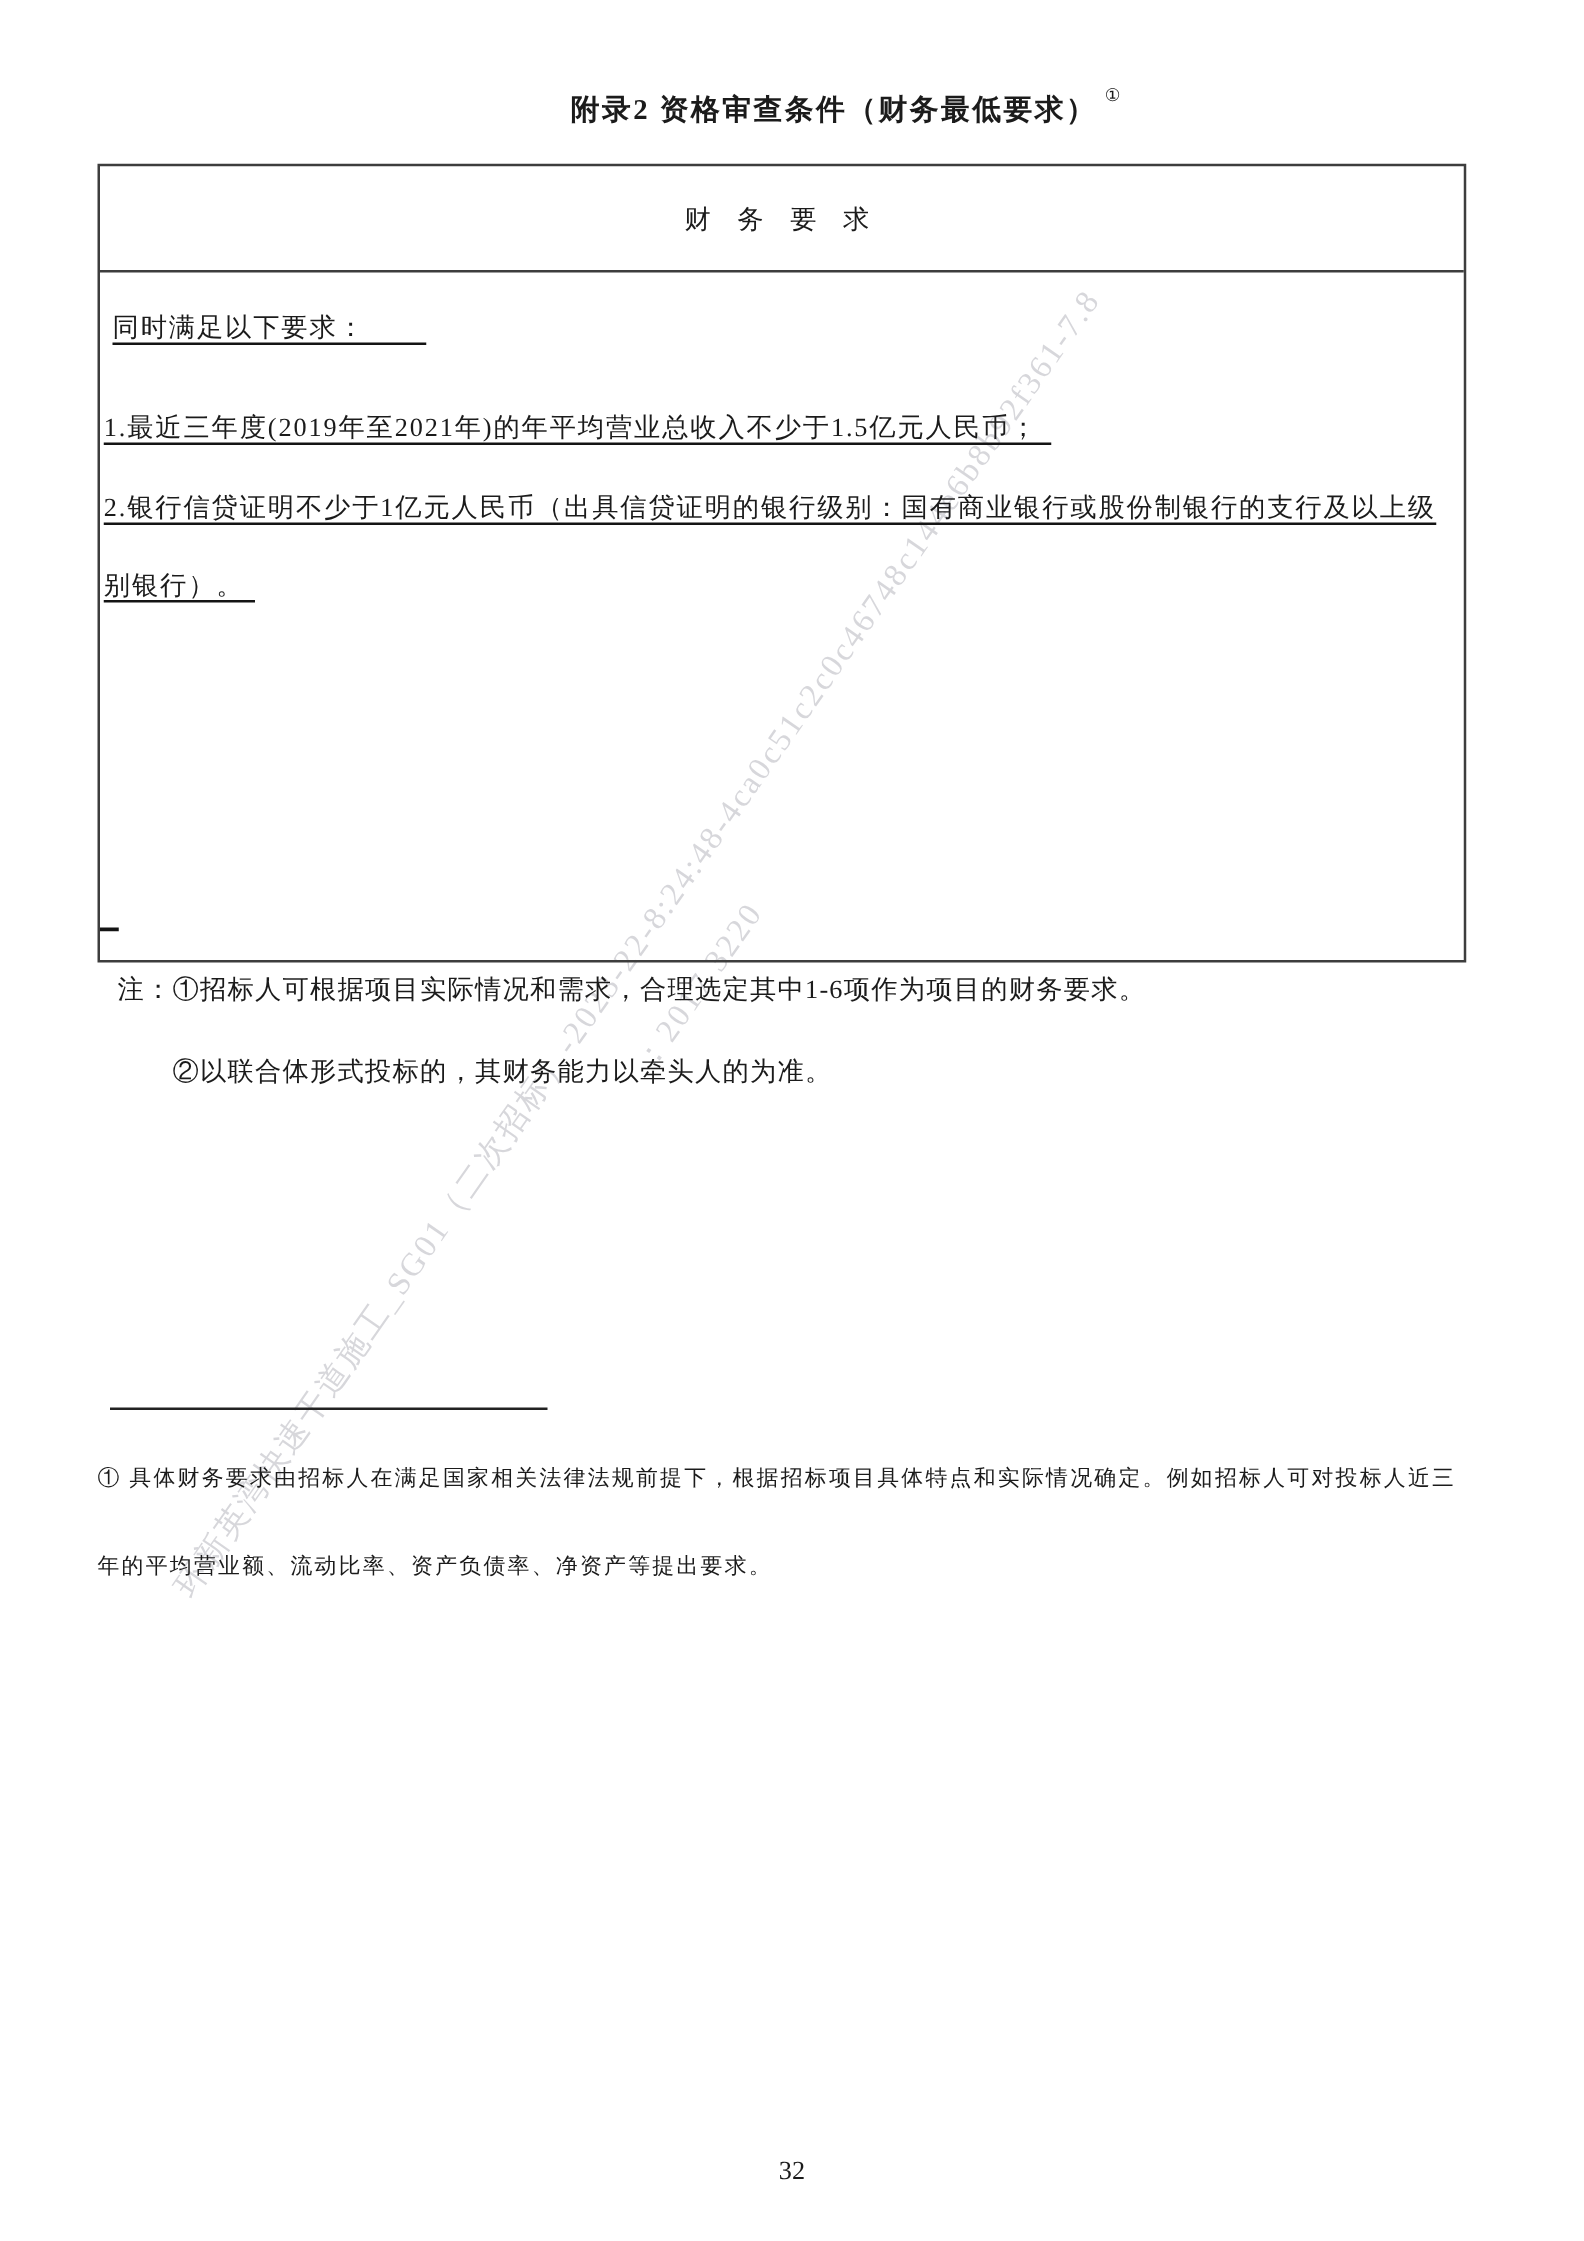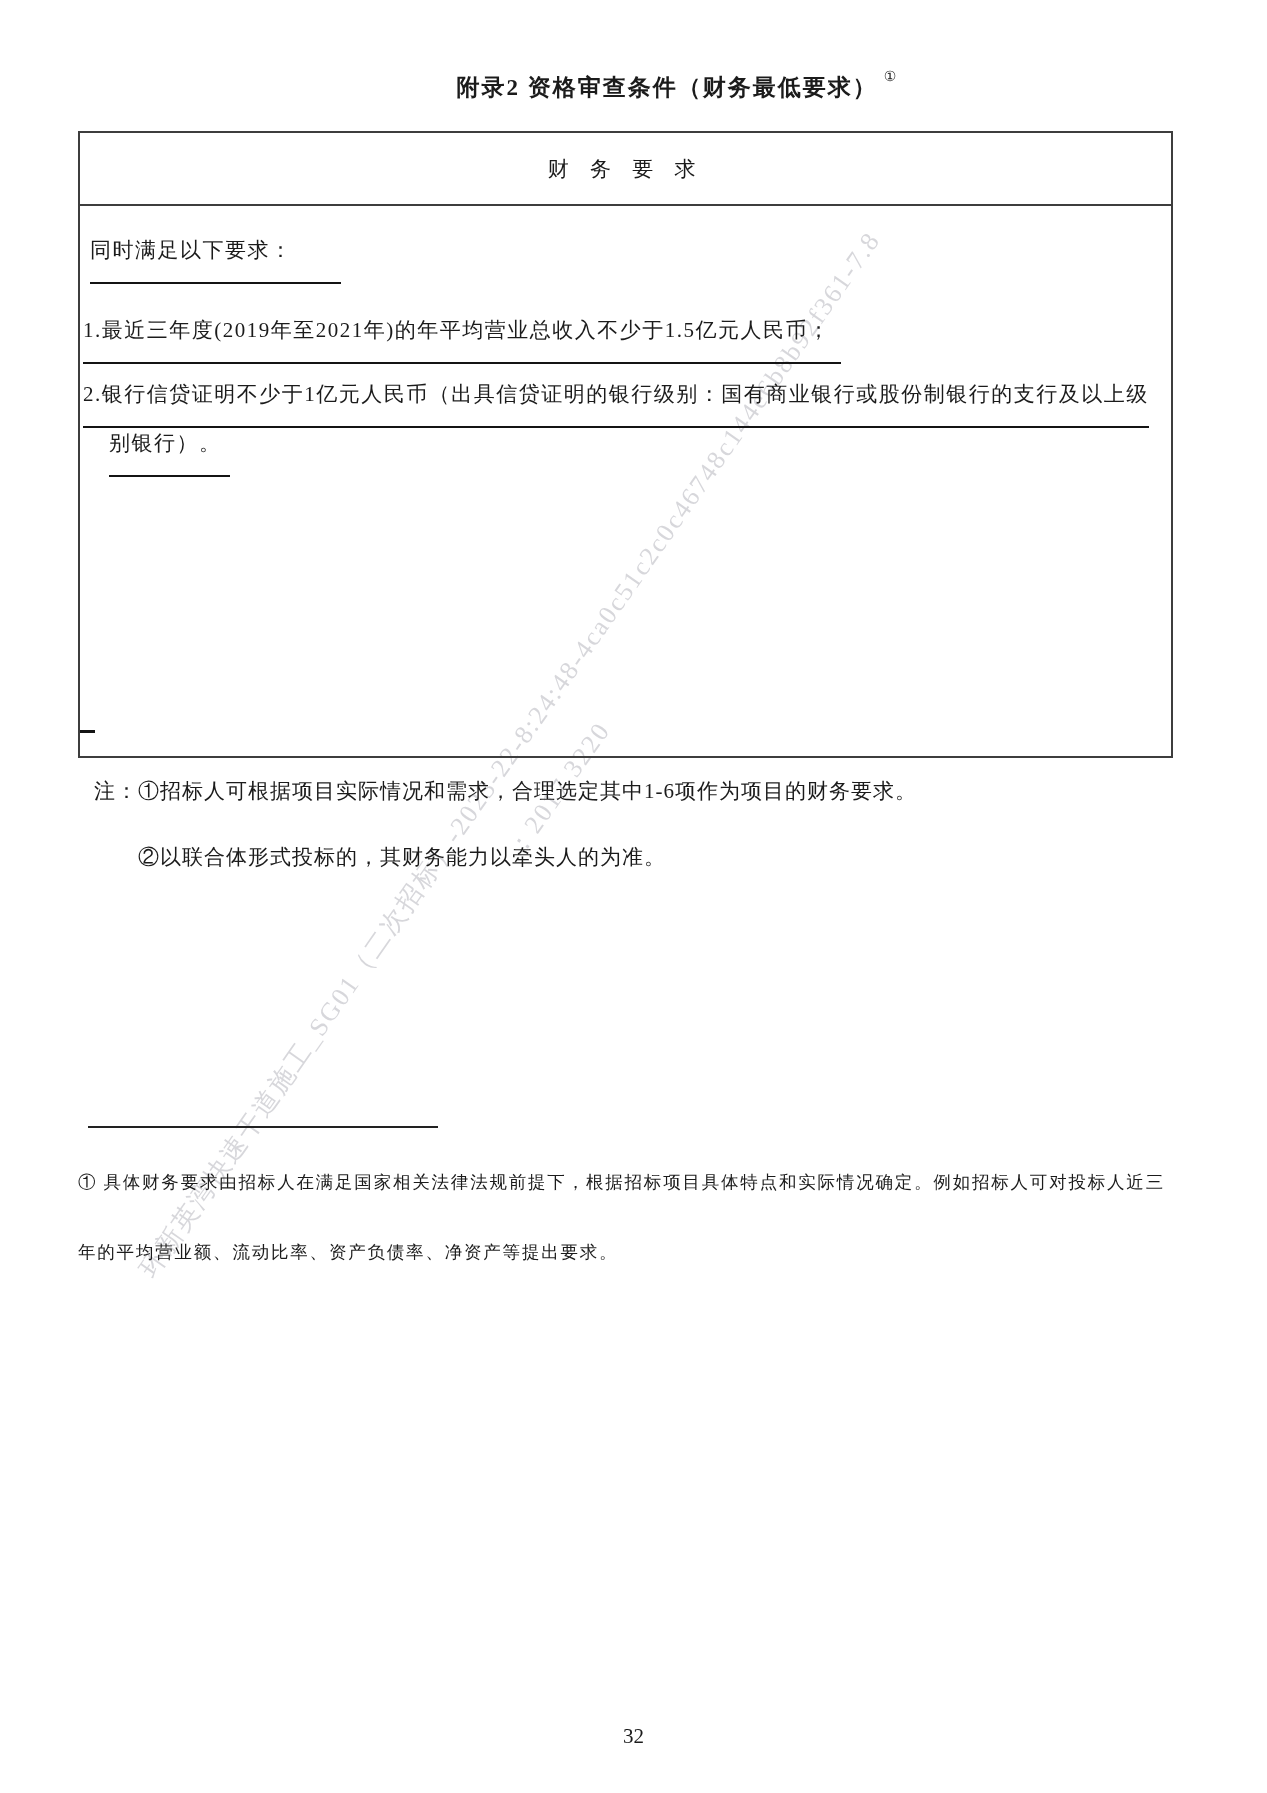--- a/index.html
+++ b/index.html
@@ -38,39 +38,39 @@
   }
   .title sup { font-size:14px; font-weight:normal; vertical-align:14px; margin-left:6px; }
   
   .fin-table {
     position:absolute; left:78px; top:131px; width:1095px;
     border:2px solid #3d3d3d;
     z-index:1;
     background:transparent;
   }
   .fin-header {
-    height:73px;
+    height:85px;
     border-bottom:2px solid #3d3d3d;
     display:flex; align-items:center; justify-content:center;
     font-size:21px;
     letter-spacing:8px;
   }
   .fin-body {
     position:relative; height:550px;
     font-size:21px;
     letter-spacing:1.5px;
   }
   .fin-body p { position:absolute; white-space:nowrap; }
-  .u-line { border-bottom:2px solid #141414; padding-bottom:20px; }
+  .u-line { border-bottom:2px solid #141414; padding-bottom:0; }
   .bl0 { top:30px;  left:10px; }
   .bl0 .u-line { padding-right:48px; }
   .bl1 { top:110px; left:3px; }
   .bl1 .u-line { padding-right:10px; }
   .bl2 { top:174px; left:3px; }
-  .bl3 { top:223px; left:3px;margin-left:26px; }
+  .bl3 { top:236px; left:3px; }
   .bl3 .u-line { padding-right:8px; }
   .cell-dash {
     position:absolute; left:0px; top:524px;
     width:15px; height:3px; background:#141414;
   }
   
   .note { position:absolute; font-size:21px; letter-spacing:1px; white-space:nowrap; z-index:1;margin-left:16px; }
   .note1 { left:78px;  top:777px; }
   .note2 { left:122px; top:843px; }
   .note3 { left:78px;  top:913px; }

